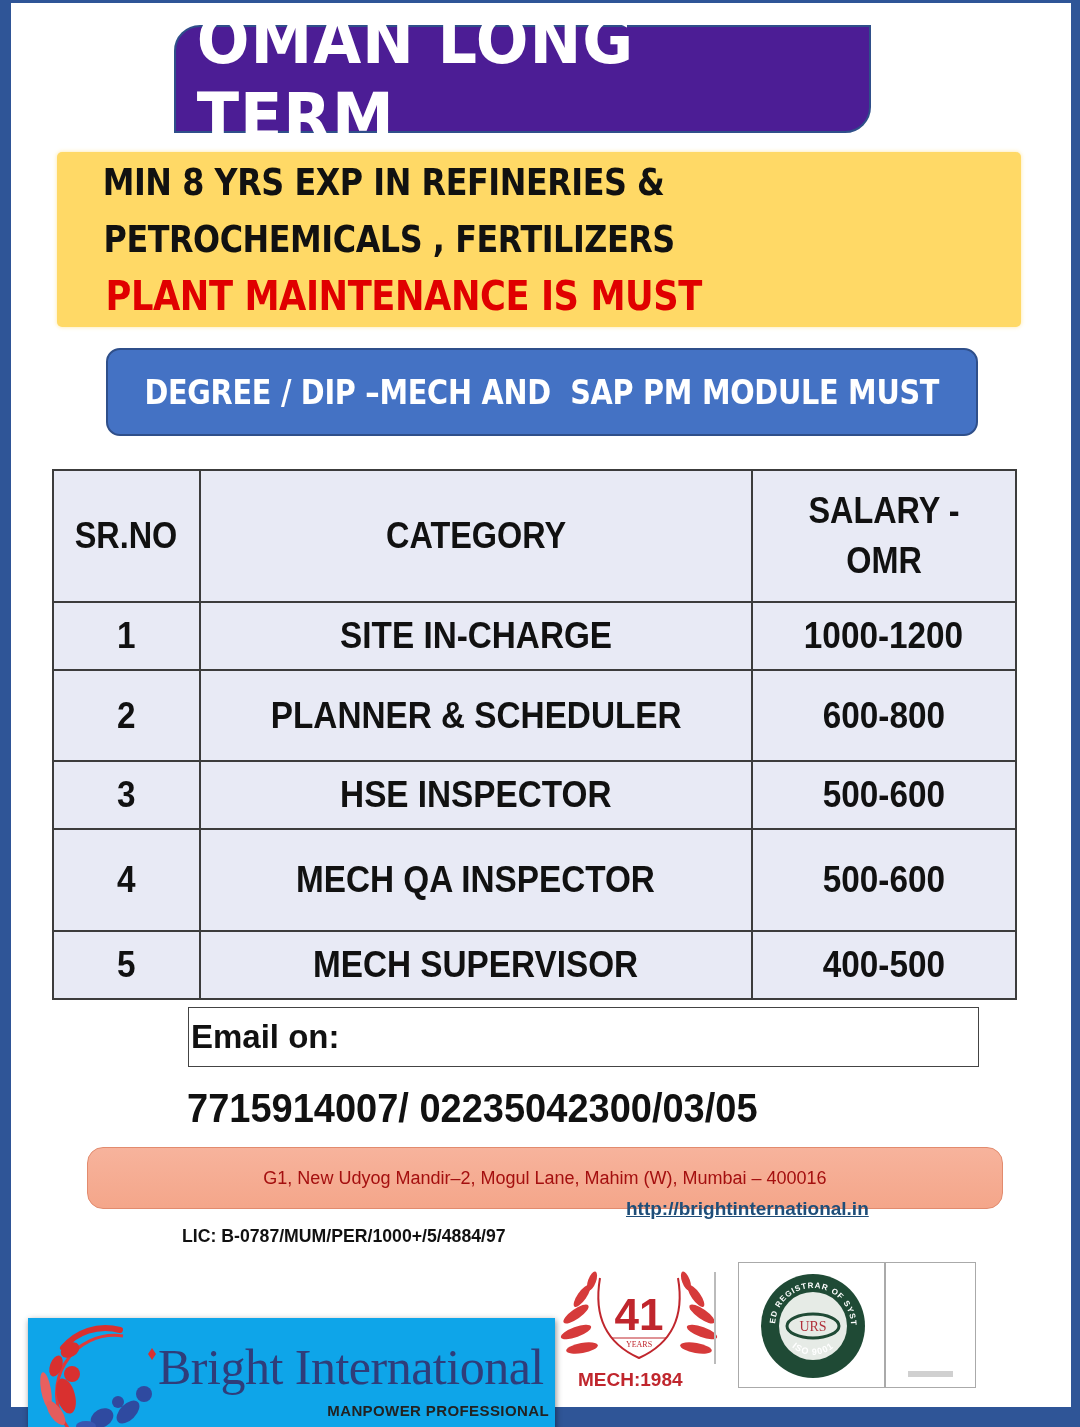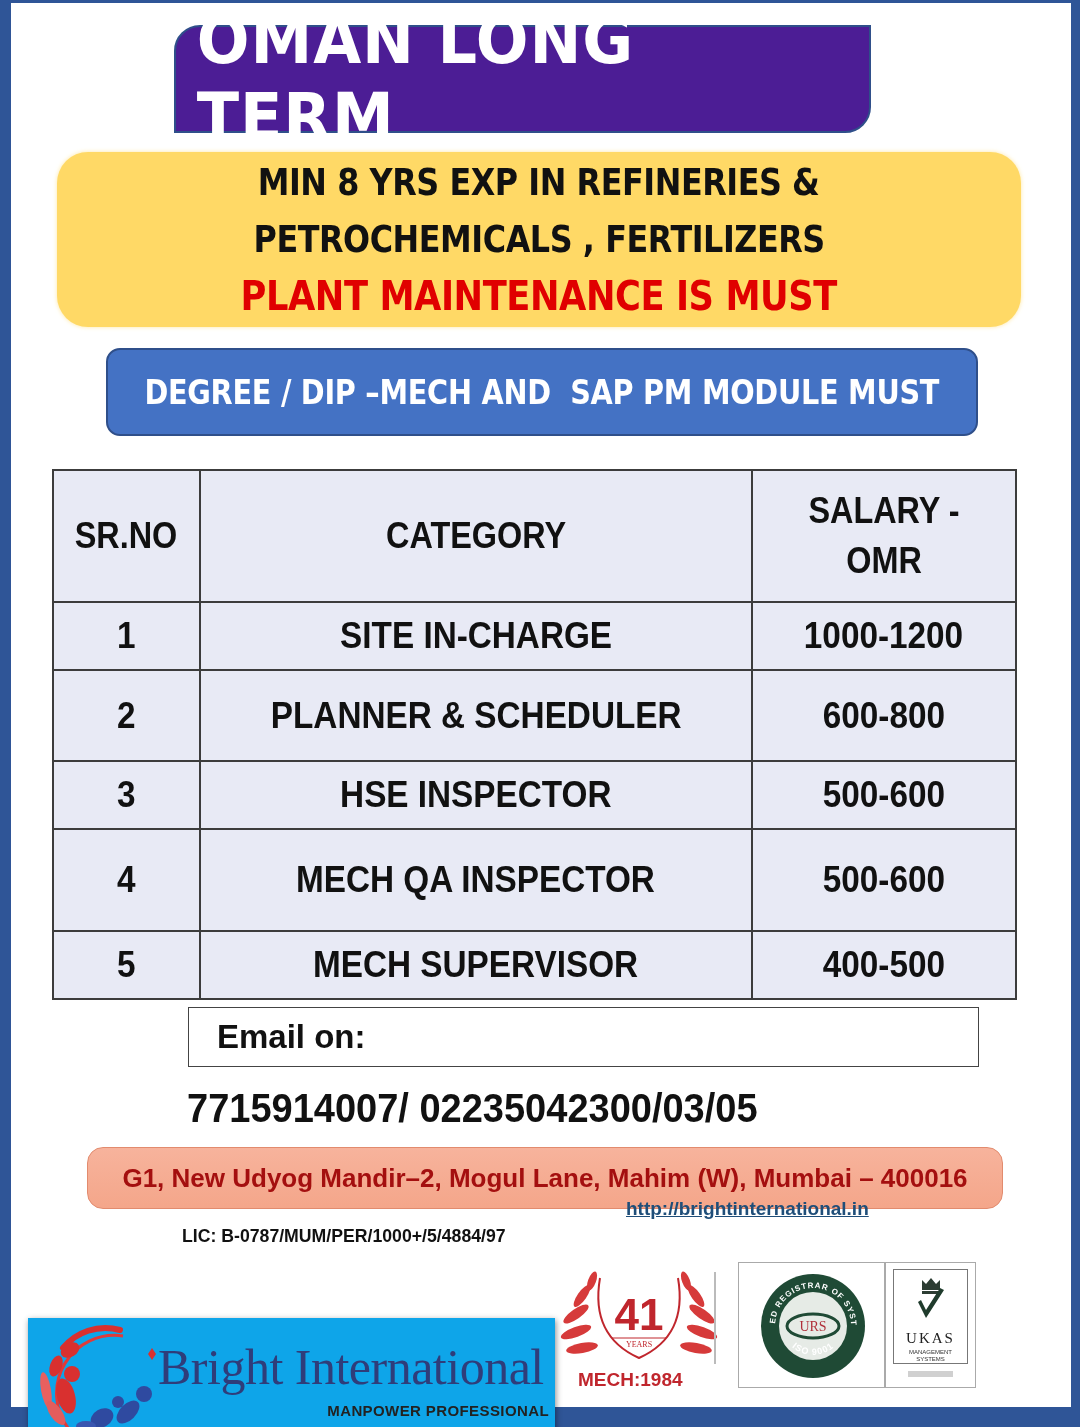--- a/index.html
+++ b/index.html
@@ -20,22 +20,22 @@
     display: flex; align-items: center; justify-content: center;
   }
   .title-text {
     color: #ffffff; font-weight: bold; font-size: 66px; letter-spacing: 1px;
     font-family: "DejaVu Sans", sans-serif; transform: scaleX(0.94);
   }
 
   
   .req-box {
     position: absolute; left: 57px; top: 152px; width: 964px; height: 175px;
-    background: #ffd966; border-radius: 31px;
-    display: flex; flex-direction: column; align-items: center; justify-content: center;
+    background: #ffd966; border-radius: 5px;
+    display: flex; flex-direction: column; align-items: flex-start; justify-content: center;
     box-shadow: 0 0 4px rgba(255,217,102,0.6);
   }
   .req-line {
     font-weight: bold; font-family: "DejaVu Sans", sans-serif; color: #111;
     font-size: 37px; line-height: 57px; transform: scaleX(0.86); white-space: nowrap;
     letter-spacing: -0.5px;
   }
   .req-line.red { color: #e00000; font-size: 41px; }
 
   
@@ -62,39 +62,39 @@
   .job-table th { font-size: 36px; line-height: 50px; }
   .col-sr { width: 147px; }
   .col-cat { width: 553px; border-radius: 19px; }
   .col-sal { width: 265px; }
   .cell-inner { display: inline-block; transform: scaleX(0.9); white-space: nowrap; }
 
   
   .email-box {
     position: absolute; left: 188px; top: 1007px; width: 791px; height: 60px;
     border: 1.5px solid #444; background: #fff;
-    display: flex; align-items: center; padding-left: 28px;
+    display: flex; align-items: center; padding-left: 2px;
     font-size: 33px; font-weight: bold;
   }
   .email-label { color: #111; margin-right: 10px; }
   .email-link { color: #2e75b6; text-decoration: underline; }
 
   .phone {
     position: absolute; left: 187px; top: 1086px;
     font-size: 40px; font-weight: bold; color: #111; transform-origin: left center;
     transform: scaleX(0.95); white-space: nowrap;
   }
 
   
   .address-pill {
     position: absolute; left: 87px; top: 1147px; width: 916px; height: 62px;
     background: linear-gradient(#f7b39c, #f4a68a); border: 1.5px solid #e28b6e;
     border-radius: 16px; display: flex; align-items: center; justify-content: center;
   }
-  .address-text { color: #a40f0f; font-weight: bold; font-size: 26px; white-space: nowrap; }
+  .address-text { color: #a40f0f; font-weight: normal; font-size: 18px; white-space: nowrap; }
 
   .lic { position: absolute; left: 182px; top: 1225px; font-size: 19px; color: #111; font-weight: bold; transform: scaleX(0.93); transform-origin: left center; }
   .site-link { position: absolute; left: 626px; top: 1198px; font-size: 19px; color: #1f4e79; font-weight: bold; text-decoration: underline; }
 
   
   .logo-card {
     position: absolute; left: 28px; top: 1318px; width: 527px; height: 128px;
     background: #0ea5e9; box-shadow: 1px 2px 6px rgba(0,0,0,0.45);
   }
   .logo-mark { position: absolute; left: 0; top: 0; width: 130px; height: 128px; }
@@ -253,23 +253,14 @@
     <text font-family="Liberation Sans, sans-serif" font-weight="bold" font-size="8" fill="#ffffff" letter-spacing="1">
       <textPath href="#ringTop" startOffset="50%" text-anchor="middle">UNITED REGISTRAR OF SYSTEMS</textPath>
     </text>
     <text font-family="Liberation Sans, sans-serif" font-weight="bold" font-size="9" fill="#ffffff" letter-spacing="1">
       <textPath href="#ringBot" startOffset="50%" text-anchor="middle">ISO 9001</textPath>
     </text>
     <ellipse cx="54" cy="54" rx="26" ry="12" fill="none" stroke="#1f4a35" stroke-width="3"></ellipse>
     <text x="54" y="59" text-anchor="middle" font-family="Liberation Serif, serif" font-size="14" fill="#b0303a">URS</text>
   </svg>
   <div class="cert-divider"></div>
-  <div class="ukas-panel">
-    <svg class="ukas-mark" viewBox="0 0 50 55">
-      <path d="M16 6 l4 4 l5 -6 l5 6 l4 -4 l0 10 l-18 0 z" fill="#2d3d33"></path>
-      <rect x="16" y="17" width="18" height="3" fill="#2d3d33"></rect>
-      <path d="M12 28 l8 16 l18 -28 l-4 -2 l-14 22 l-5 -10 z" fill="#1f3b2c"></path>
-    </svg>
-    <div class="ukas-text">UKAS</div>
-    <div class="ukas-sub">MANAGEMENT SYSTEMS</div>
-  </div>
   <div class="ukas-code"></div>
 </div>
 
 </body></html>

